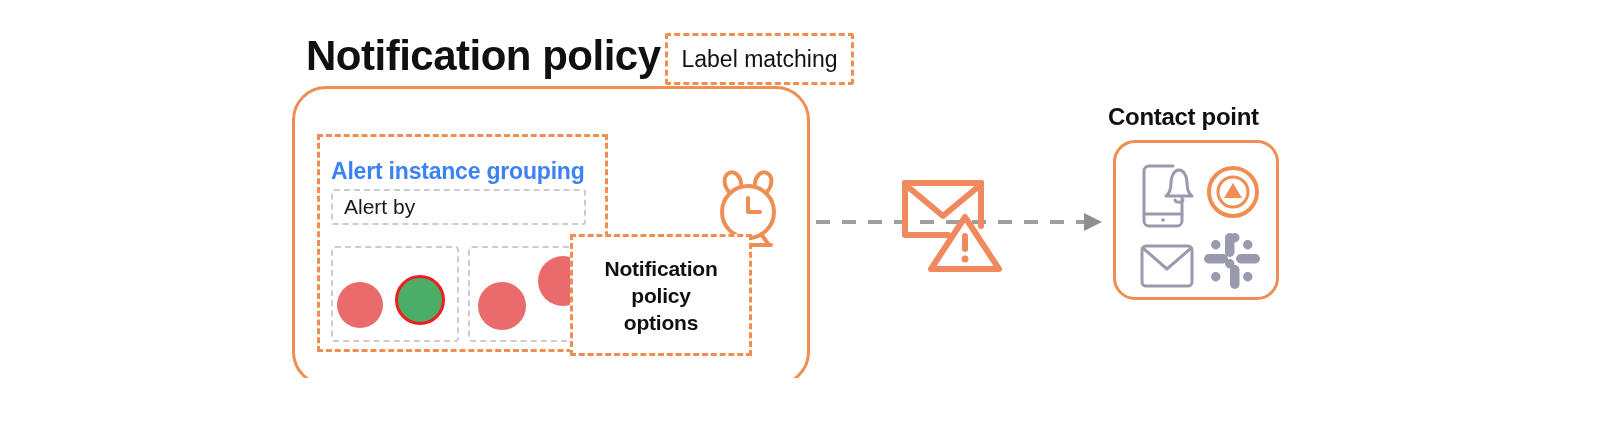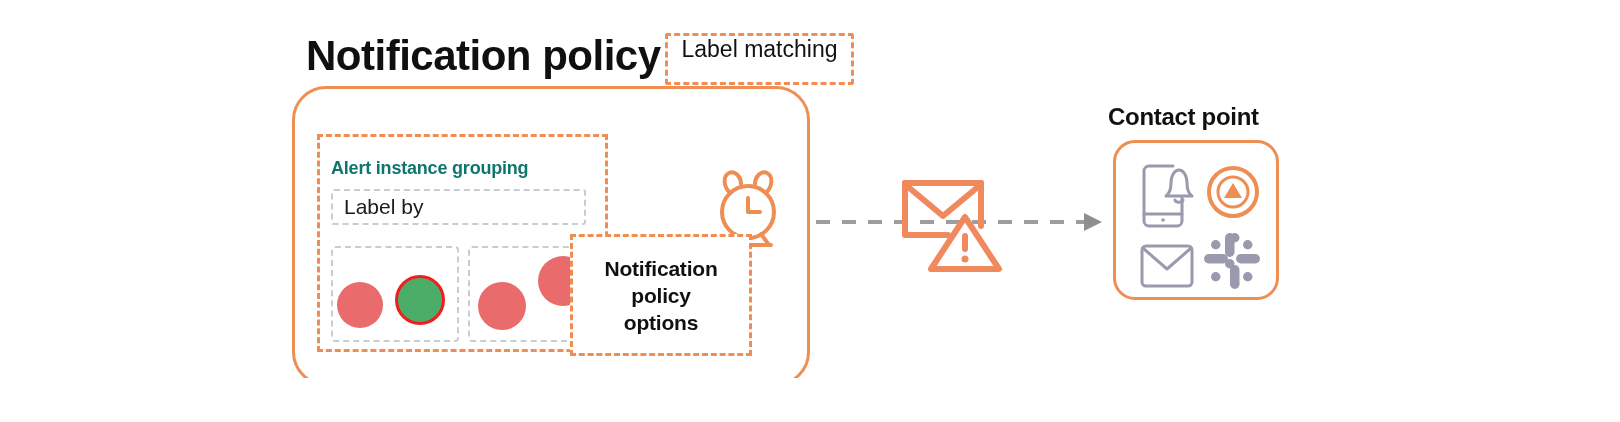--- a/index.html
+++ b/index.html
@@ -45,21 +45,21 @@
   #label-matching-chip {
     position: absolute;
     left: 665px;
     top: 33px;
     width: 189px;
     height: 52px;
     box-sizing: border-box;
     border: 3px dashed #ef8e52;
     border-radius: 3px;
     display: flex;
-    align-items: flex-start;
+    align-items: center;
     justify-content: center;
   }
   #label-matching-chip .chip-text {
     font-size: 23px;
     color: #111111;
     white-space: nowrap;
   }
 
   
   #policy-card {
@@ -82,23 +82,23 @@
     width: 291px;
     height: 218px;
     box-sizing: border-box;
     border: 3px dashed #ef8e52;
     background: transparent;
   }
   #alert-grouping-label {
     position: absolute;
     left: 331px;
     top: 158px;
-    font-size: 18px;
+    font-size: 23px;
     font-weight: bold;
-    color: #0f766e;
+    color: #3b82f6;
     white-space: nowrap;
     letter-spacing: -0.2px;
   }
 
   
   #group-by-field {
     position: absolute;
     left: 331px;
     top: 189px;
     width: 255px;
@@ -232,21 +232,21 @@
   <div id="label-matching-chip">
     <span class="chip-text">Label matching</span>
   </div>
 
   <div id="policy-card"></div>
 
   <div id="alert-grouping-box"></div>
   <div id="alert-grouping-label">Alert instance grouping</div>
 
   <div id="group-by-field">
-    <span class="field-text" title="Group by">Label by</span>
+    <span class="field-text" title="Group by">Alert by</span>
   </div>
 
   <div id="instance-group-1" class="instance-group"></div>
   <div id="dot-1" class="dot"></div>
   <div id="dot-2" class="dot"></div>
 
   <div id="instance-group-2" class="instance-group"></div>
   <div id="dot-3" class="dot"></div>
   <div id="dot-4" class="dot"></div>
 

